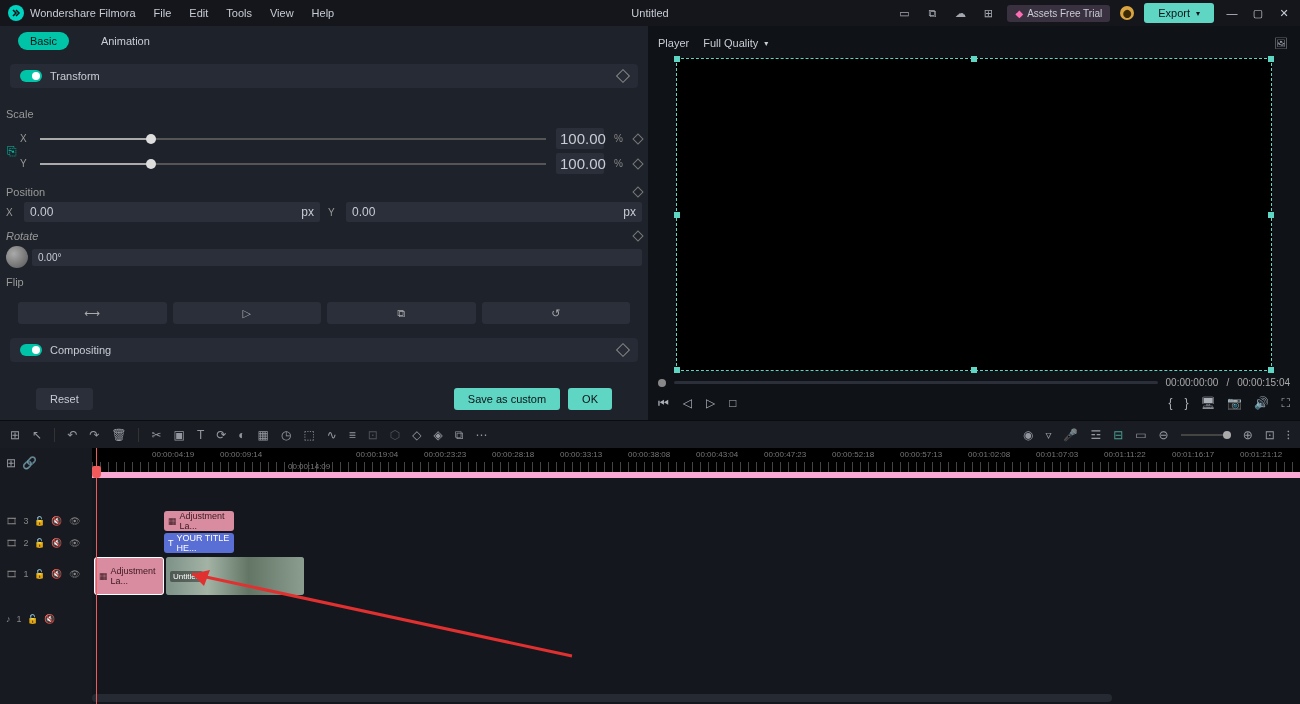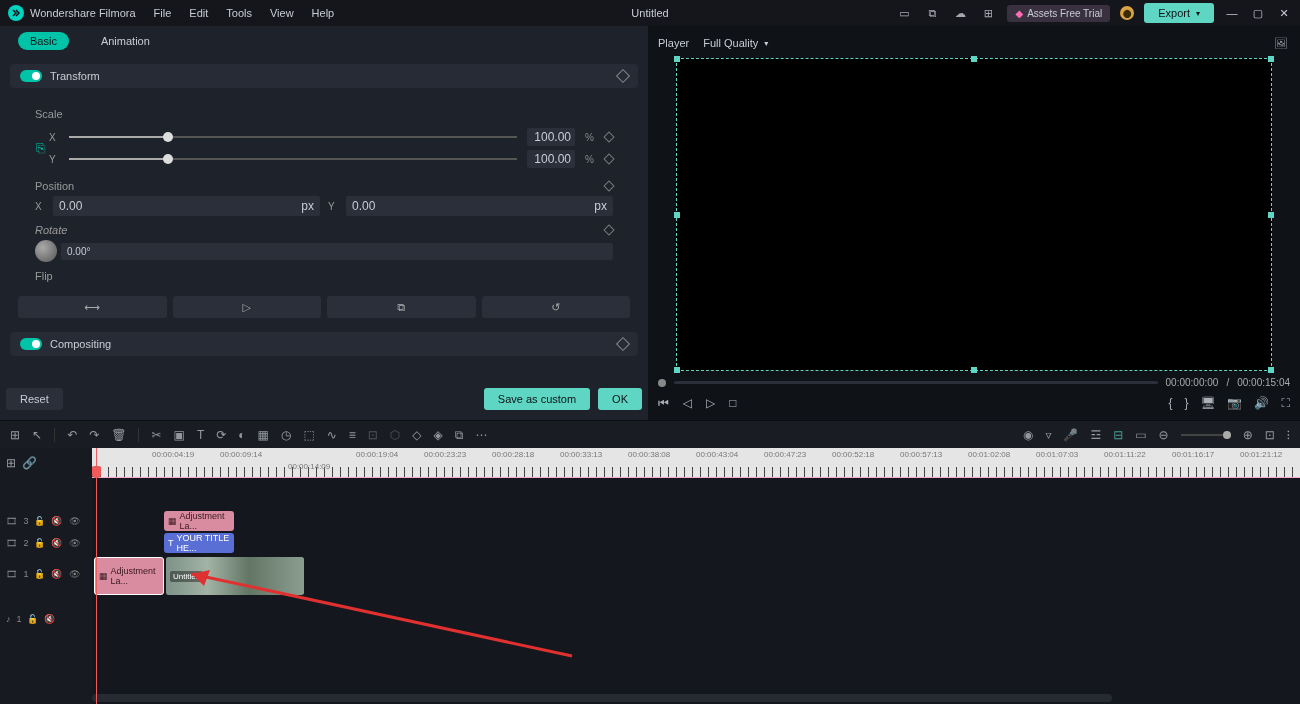--- a/index.html
+++ b/index.html
@@ -25,39 +25,39 @@
 .tab { font-size:11px; cursor:pointer; padding-bottom:6px; }
 .tab.active { color:#fff; }
 .tabs2 { display:flex; padding:6px 18px; gap:20px; }
 .pill { padding:3px 12px; border-radius:10px; font-size:11px; cursor:pointer; }
 .pill.active { background:#00c4a7; color:#0e1116; }
 .section-row { margin:8px 10px; padding:6px 10px; display:flex; align-items:center; background:#262b35; border-radius:4px; }
 .toggle { width:22px; height:12px; border-radius:6px; background:#00c4a7; position:relative; margin-right:8px; cursor:pointer; }
 .toggle::after { content:""; position:absolute; width:8px; height:8px; border-radius:50%; background:#fff; top:2px; right:2px; }
 .section-title { font-size:11px; }
 .kf { margin-left:auto; width:10px; height:10px; border:1px solid #888; transform:rotate(45deg); cursor:pointer; }
-.ctrl-area { padding:4px 35px; }
+.ctrl-area { padding:4px 6px; }
 .label { font-size:11px; color:#999; margin:8px 0 4px; }
 .slider-row { display:flex; align-items:center; gap:10px; margin:4px 0; }
 .axis { width:10px; font-size:10px; color:#999; }
 .link-ic { width:12px; color:#00c4a7; font-size:12px; }
 .slider { flex:1; height:2px; background:#555; position:relative; cursor:pointer; }
 .slider-fill { position:absolute; height:2px; background:#aaa; left:0; }
 .slider-thumb { position:absolute; width:10px; height:10px; border-radius:50%; background:#ddd; top:-4px; transform:translateX(-50%); }
-.num-box { width:48px; padding:2px 4px; background:#2a2f3a; font-size:12px; text-align:right; border-radius:2px; }
+.num-box { width:48px; padding:2px 4px; background:#2a2f3a; font-size:15px; text-align:right; border-radius:2px; }
 .unit { font-size:10px; color:#888; width:10px; }
 .kf-s { width:8px; height:8px; border:1px solid #777; transform:rotate(45deg); cursor:pointer; }
 .pos-row { display:flex; align-items:center; gap:8px; margin:4px 0; }
 .pos-in { flex:1; padding:3px 6px; background:#2a2f3a; display:flex; justify-content:space-between; border-radius:2px; font-size:12px; }
 .rot-row { display:flex; align-items:center; gap:4px; }
 .rot-dial { width:22px; height:22px; border-radius:50%; background:radial-gradient(circle at 35% 35%,#aaa,#555); cursor:pointer; }
 .rot-in { flex:1; padding:3px 6px; background:#2a2f3a; font-size:10px; border-radius:2px; }
 .flip-row { display:flex; gap:6px; margin:6px 18px; }
 .flip-btn { flex:1; height:22px; background:#2a2f3a; border-radius:3px; display:flex; align-items:center; justify-content:center; cursor:pointer; font-size:11px; color:#aaa; }
-.footer-btns { margin-top:auto; padding:10px 6px; display:flex; gap:8px; }
+.footer-btns { margin-top:auto; padding:10px 36px; display:flex; gap:8px; }
 .btn { padding:5px 14px; border-radius:3px; background:#2a2f3a; cursor:pointer; font-size:11px; }
 .btn.acc1 { background:#5ed6c3; color:#0e1116; margin-left:auto; }
 .btn.acc2 { background:#5ed6c3; color:#0e1116; }
 
 .right-panel { flex:1; background:#0f1217; padding:8px 10px; display:flex; flex-direction:column; }
 .player-head { display:flex; align-items:center; gap:14px; margin-bottom:6px; }
 .ph-lab { font-size:11px; }
 .ph-sel { font-size:11px; display:flex; align-items:center; gap:6px; cursor:pointer; }
 .snap-ic { margin-left:auto; }
 .viewport { flex:1; background:#000; border:1px dashed #5ed6c3; position:relative; margin:0 18px; }
@@ -81,21 +81,21 @@
 .zoom-sl { width:50px; height:2px; background:#444; position:relative; }
 .zoom-th { position:absolute; width:8px;height:8px;border-radius:50%;background:#aaa;top:-3px;right:0; }
 
 .timeline { flex:1; display:flex; background:#14171d; height:256px; }
 .tl-left { width:92px; background:#171a20; }
 .tl-lh { height:30px; display:flex; align-items:center; padding:0 6px; gap:6px; }
 .tl-track-h { height:22px; display:flex; align-items:center; padding:0 6px; gap:6px; font-size:9px; color:#888; }
 .tl-track-h.gap { margin-top:32px; }
 .tl-track-h.big { height:40px; }
 .tl-body { flex:1; position:relative; overflow:hidden; }
-.ruler { height:30px; position:relative; background:#e5e5e5; border-bottom:1px solid #f9a8d4; }
+.ruler { height:30px; position:relative; background:#000000; border-bottom:6px solid #f9a8d4; }
 .rlabel { position:absolute; top:2px; font-size:8px; color:#777; }
 .rticks { position:absolute; bottom:0; left:0; right:0; height:10px; background:repeating-linear-gradient(90deg,#444 0,#444 1px,transparent 1px,transparent 8px); }
 .playhead { position:absolute; top:0; bottom:0; width:1px; background:#f05a5a; left:4px; z-index:5; }
 .ph-head { position:absolute; top:18px; left:-4px; width:9px; height:12px; background:#f05a5a; border-radius:2px 2px 4px 4px; }
 .track-area { position:relative; }
 .spacer { height:32px; }
 .track { height:22px; position:relative; }
 .track.big { height:40px; margin-top:2px; }
 .clip { position:absolute; top:1px; bottom:1px; border-radius:3px; padding:2px 4px; font-size:9px; display:flex; align-items:center; gap:3px; overflow:hidden; }
 .clip.adj { background:#d98ca0; color:#3a1820; }

